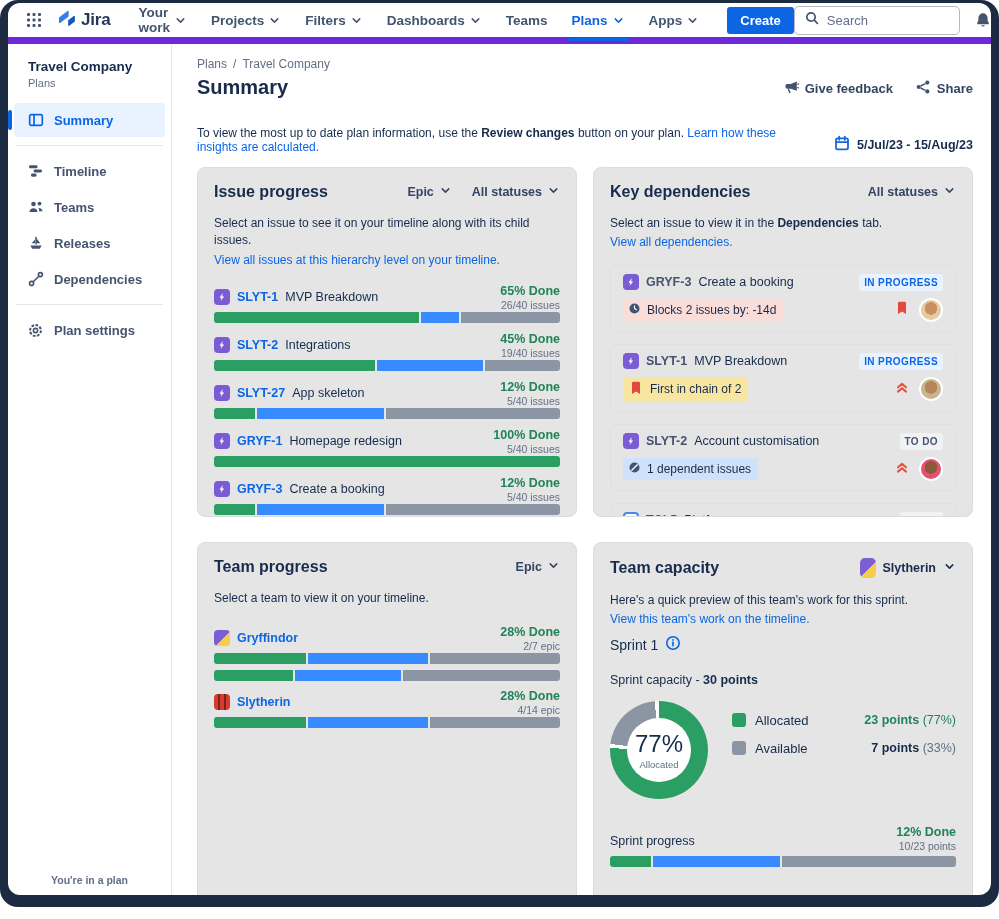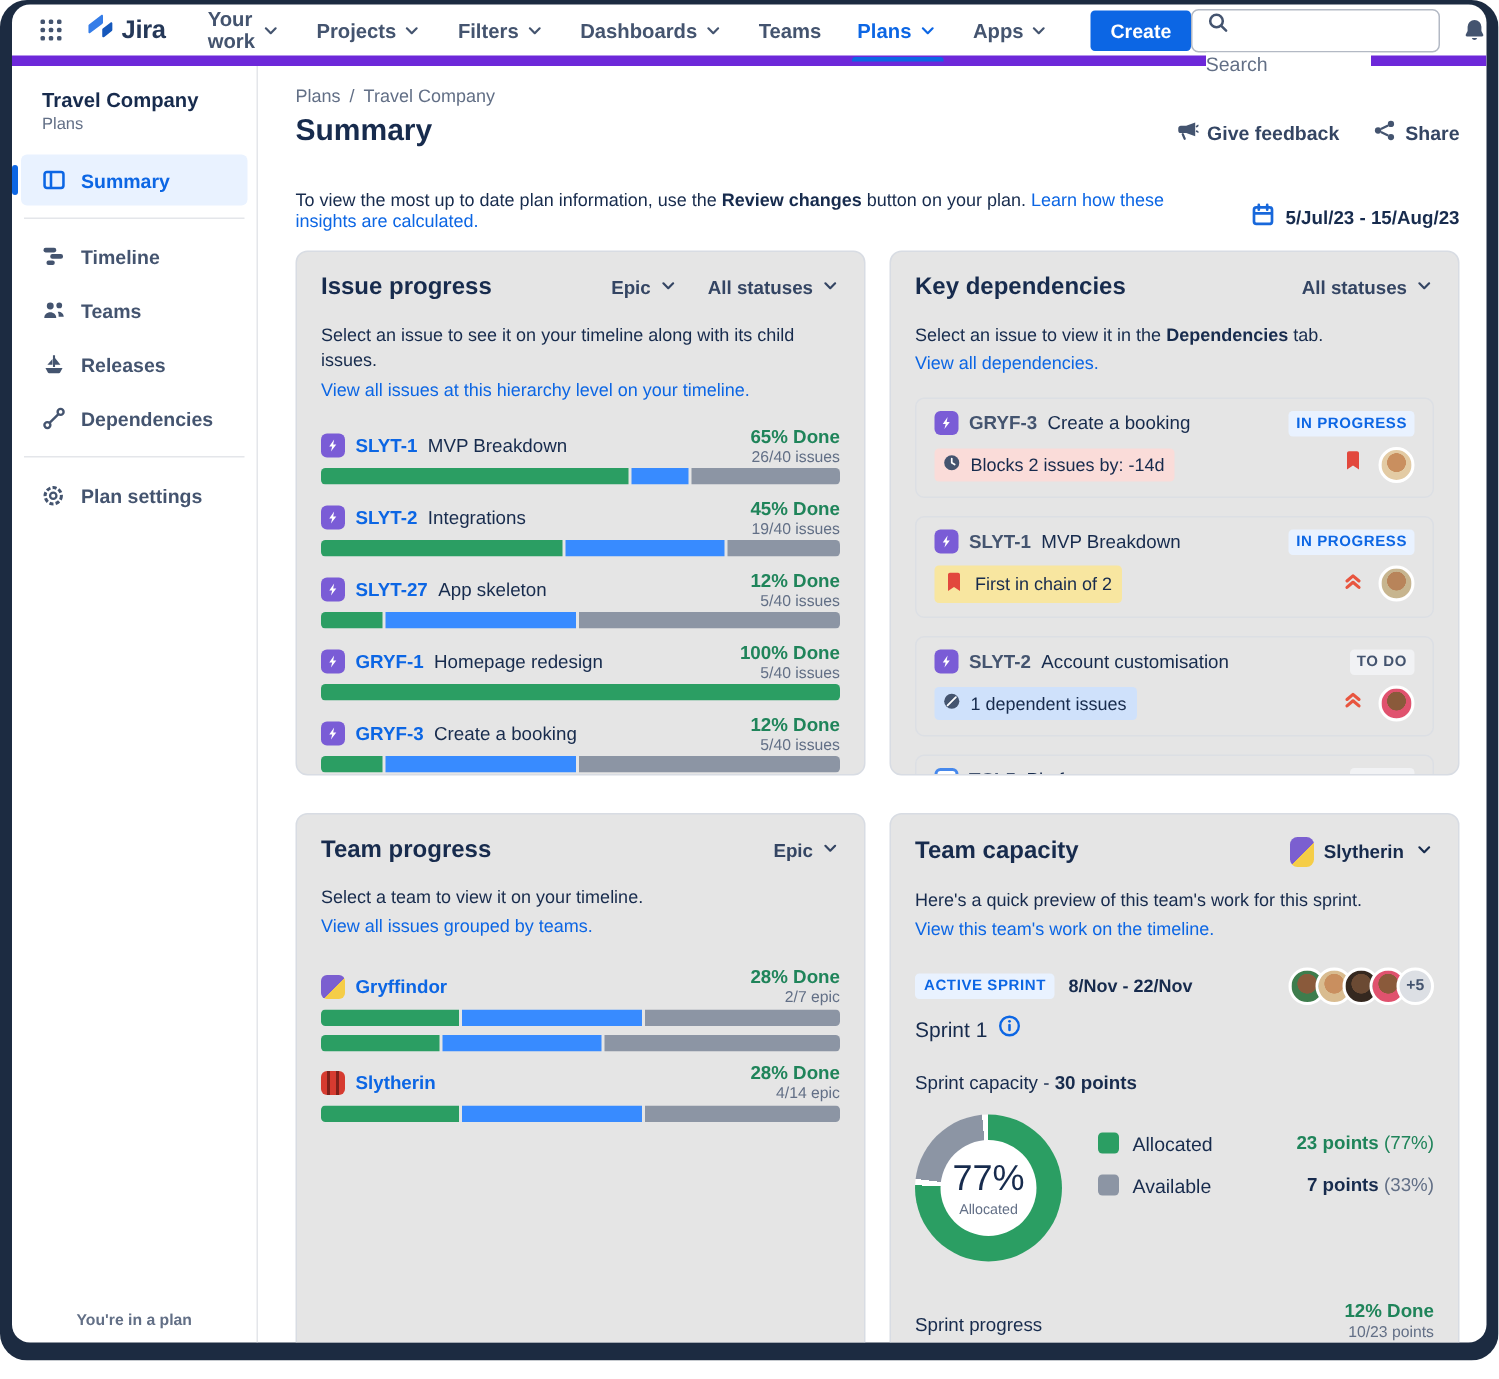--- a/index.html
+++ b/index.html
@@ -15,21 +15,21 @@
   .logo { display:flex; align-items:center; gap:4px; margin:0 10px 0 8px; }
   .logo-text { font-size:17px; font-weight:700; color:#253858; letter-spacing:-0.2px; }
   .nav-items { display:flex; align-items:center; height:41px; }
   .nav-item { position:relative; height:41px; display:flex; align-items:center; gap:4px; padding:0 12px; font-size:13.5px; font-weight:600; color:#44546F; cursor:pointer; }
   .nav-item .chev { display:flex; color:#44546F; }
   .nav-item.active { color:#0C66E4; }
   .nav-item.active .chev { color:#0C66E4; }
   .nav-item.active::after { content:""; position:absolute; left:8px; right:8px; bottom:0; height:3px; background:#0C66E4; border-radius:2px 2px 0 0; }
   .create-btn { margin-left:10px; background:#0C66E4; color:#fff; font-size:13px; font-weight:600; border:none; border-radius:3px; padding:6px 13px; cursor:pointer; }
   .nav-right { margin-left:auto; display:flex; align-items:center; gap:15px; }
-  .search-box { width:166px; height:29px; border:1.5px solid #B3B9C4; border-radius:5px; display:flex; align-items:flex-start; gap:7px; padding:0 9px; background:#fff;flex-direction:column; }
+  .search-box { width:166px; height:29px; border:1.5px solid #B3B9C4; border-radius:5px; display:flex; align-items:center; gap:7px; padding:0 9px; background:#fff; }
   .search-box input { border:none; outline:none; font-size:13px; width:110px; color:#172B4D; font-family:inherit; }
   .search-box input::placeholder { color:#626F86; }
   .avatar { border-radius:50%; border:2px solid #fff; }
   .icon-btn { display:flex; align-items:center; cursor:pointer; }
 
   
   .app-body { flex:1; display:flex; min-height:0; }
   .sidebar { width:164px; flex:0 0 164px; border-right:1px solid #E4E6EA; position:relative; padding-top:15px; }
   .plan-head { padding:0 0 0 20px; margin-bottom:14px; }
   .plan-name { font-size:13.5px; font-weight:700; color:#172B4D; }
@@ -618,21 +618,20 @@
             <div class="filters">
               <span class="filter">
                   <span>Epic</span>
                   <span class="chev"><svg width="13" height="13" viewBox="0 0 16 16">
                       <path d="M4 6l4 4 4-4" fill="none" stroke="currentColor" stroke-width="1.8" stroke-linecap="round" stroke-linejoin="round"></path>
                     </svg></span>
                 </span>
             </div>
           </div>
           <div class="card-desc">Select a team to view it on your timeline.</div>
-          <div class="card-link">View all issues grouped by teams.</div>
           <div class="team-list" id="team-list">
               <div class="team-item p-item">
                 <div class="p-row">
                   <div class="p-left">
                     <span class="team-avatar" style="background: linear-gradient(135deg, rgb(123, 95, 208) 55%, rgb(245, 205, 71) 55%);"></span>
                     <span class="team-name">Gryffindor</span>
                   </div>
                   <div class="p-right">
                     <div class="p-done">28% Done</div>
                     <div class="p-count">2/7 epic</div>
@@ -678,31 +677,20 @@
               <span class="team-avatar" id="cap-team-avatar" style="background: linear-gradient(135deg, rgb(123, 95, 208) 55%, rgb(245, 205, 71) 55%);"></span>
               <span>Slytherin</span>
               <span class="chev"><svg width="13" height="13" viewBox="0 0 16 16">
                     <path d="M4 6l4 4 4-4" fill="none" stroke="currentColor" stroke-width="1.8" stroke-linecap="round" stroke-linejoin="round"></path>
                   </svg></span>
             </span>
           </div>
           <div class="card-desc">Here's a quick preview of this team's work for this sprint.</div>
           <div class="card-link">View this team's work on the timeline.</div>
 
-          <div class="sprint-row">
-            <span class="sprint-badge">ACTIVE SPRINT</span>
-            <span class="sprint-dates">8/Nov - 22/Nov</span>
-            <span class="avatar-stack" id="sprint-avatars">
-                <span class="avatar" style="display: inline-block; width: 25px; height: 25px; background: radial-gradient(circle at 50% 42%, rgb(138, 90, 59) 40%, rgb(62, 125, 77) 42%);"></span>
-                <span class="avatar" style="display: inline-block; width: 25px; height: 25px; background: radial-gradient(circle at 50% 42%, rgb(201, 143, 95) 40%, rgb(217, 188, 144) 42%);"></span>
-                <span class="avatar" style="display: inline-block; width: 25px; height: 25px; background: radial-gradient(circle at 50% 42%, rgb(107, 74, 51) 40%, rgb(53, 40, 31) 42%);"></span>
-                <span class="avatar" style="display: inline-block; width: 25px; height: 25px; background: radial-gradient(circle at 50% 42%, rgb(138, 90, 59) 40%, rgb(224, 82, 110) 42%);"></span>
-                <span class="avatar-more">+5</span>
-              </span>
-          </div>
           <div class="sprint-name-row">
             <span class="sprint-name">Sprint 1</span>
             <span id="info-ic"><svg width="16" height="16" viewBox="0 0 16 16">
                   <circle cx="8" cy="8" r="6.2" fill="none" stroke="#0C66E4" stroke-width="1.6"></circle>
                   <path d="M8 7.3v3.3" stroke="#0C66E4" stroke-width="1.7" stroke-linecap="round"></path>
                   <circle cx="8" cy="4.9" r="0.95" fill="#0C66E4"></circle>
                 </svg></span>
           </div>
           <div class="cap-line">
             <span>Sprint capacity - </span><b>30 points</b>

